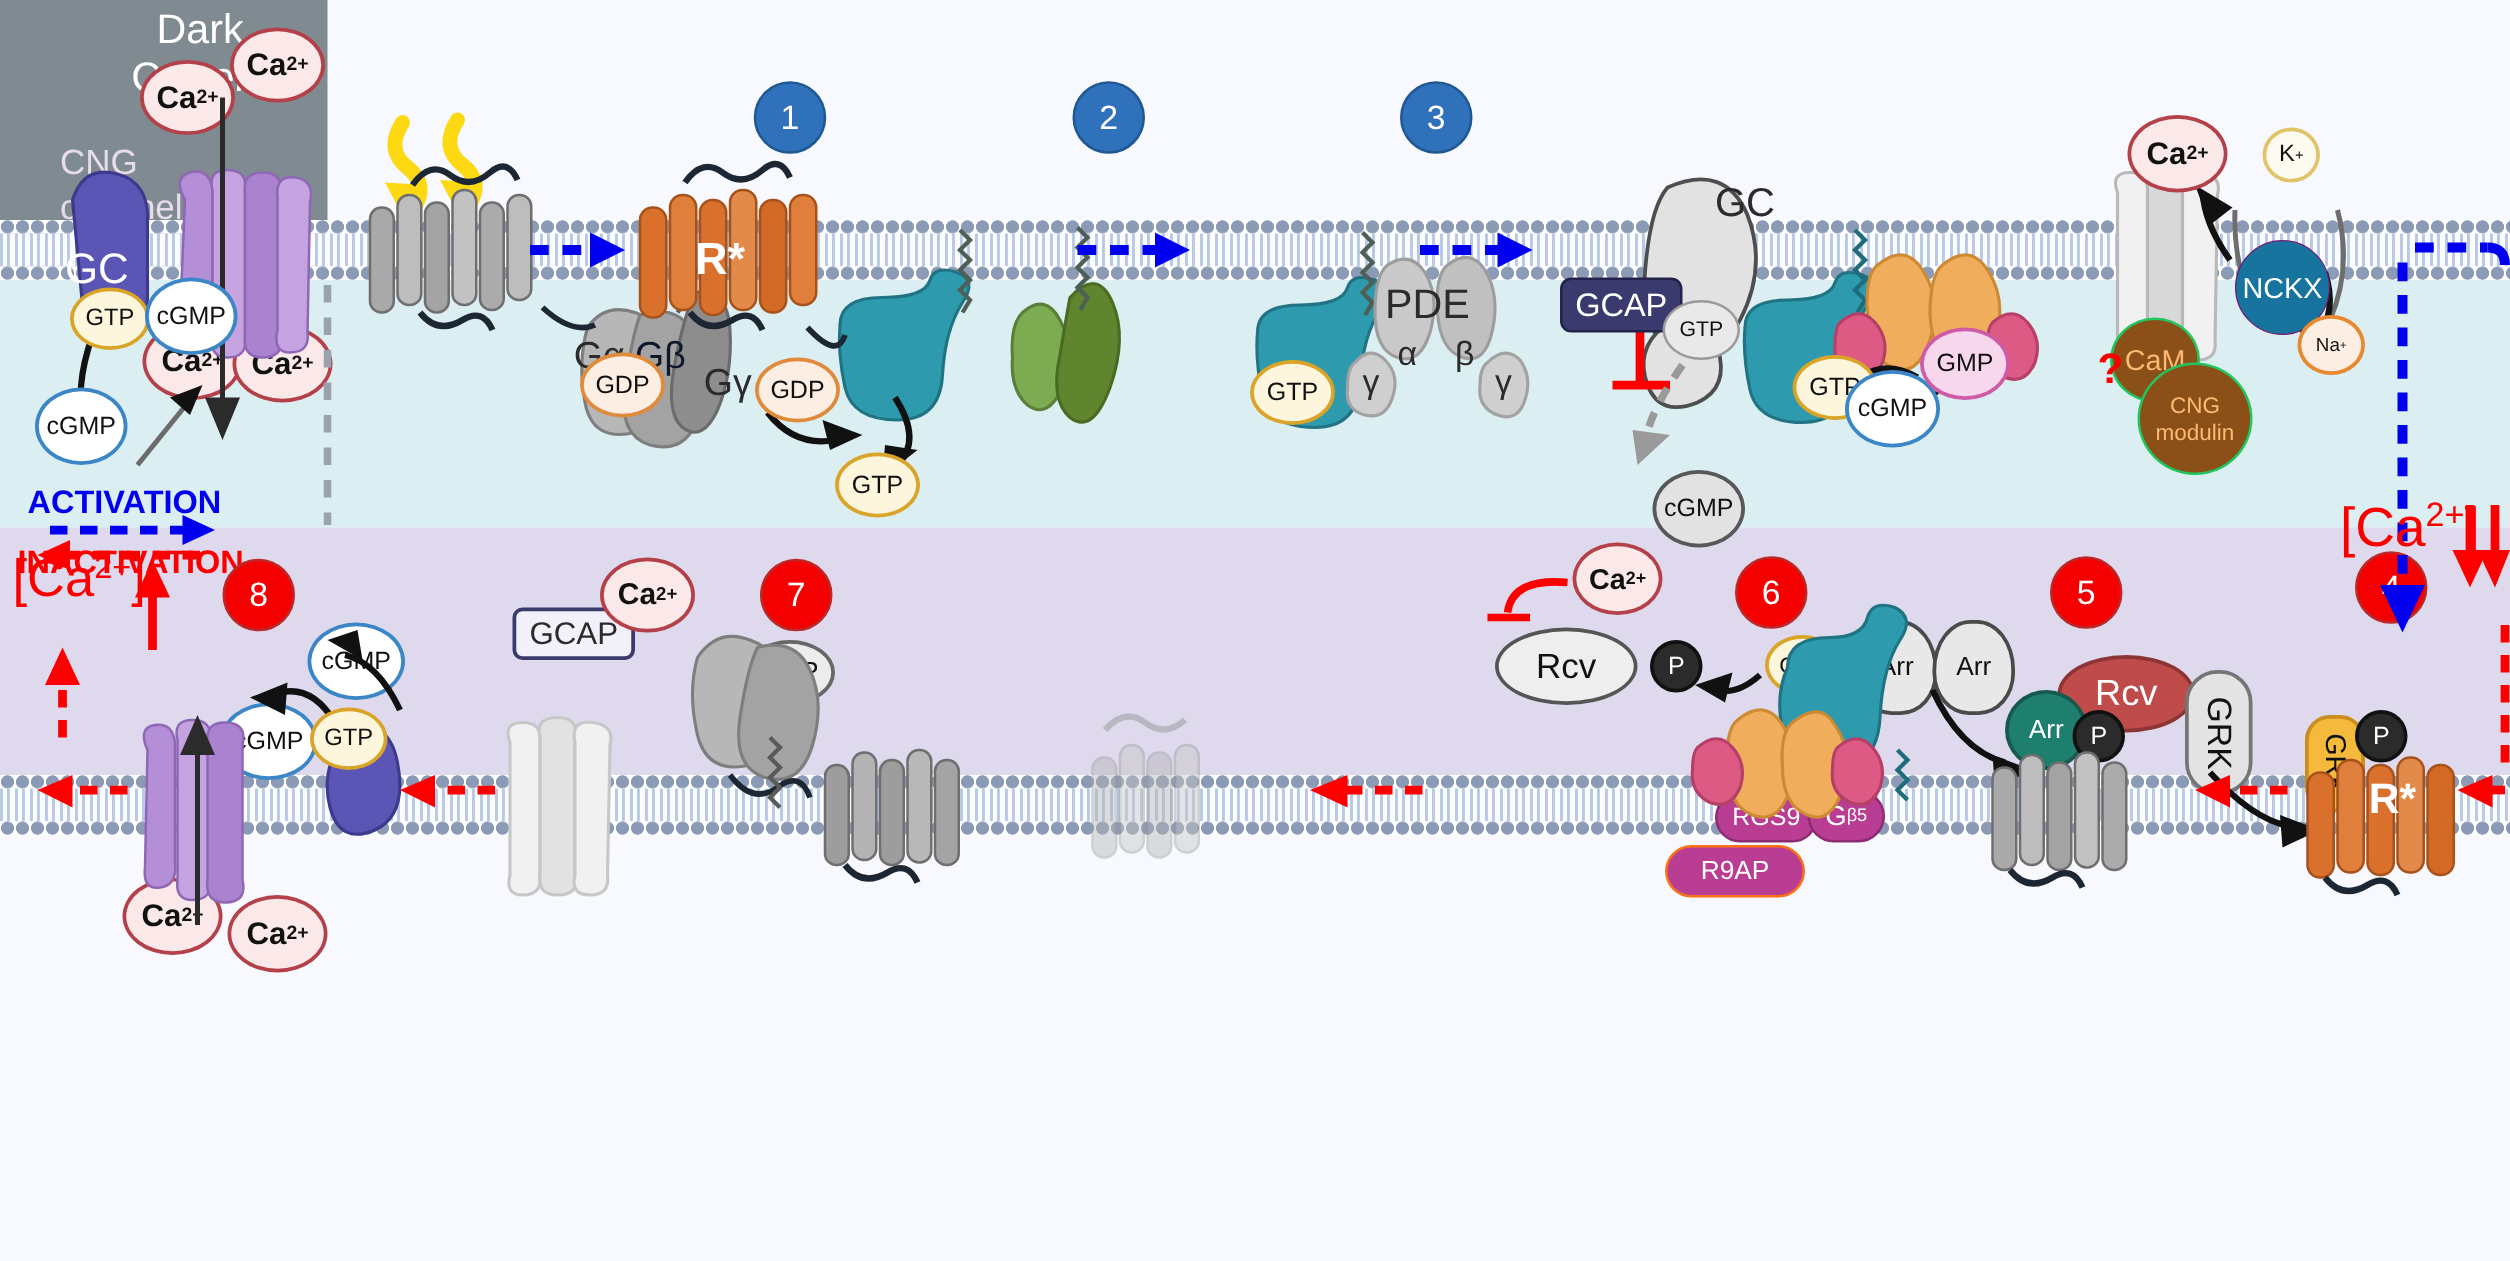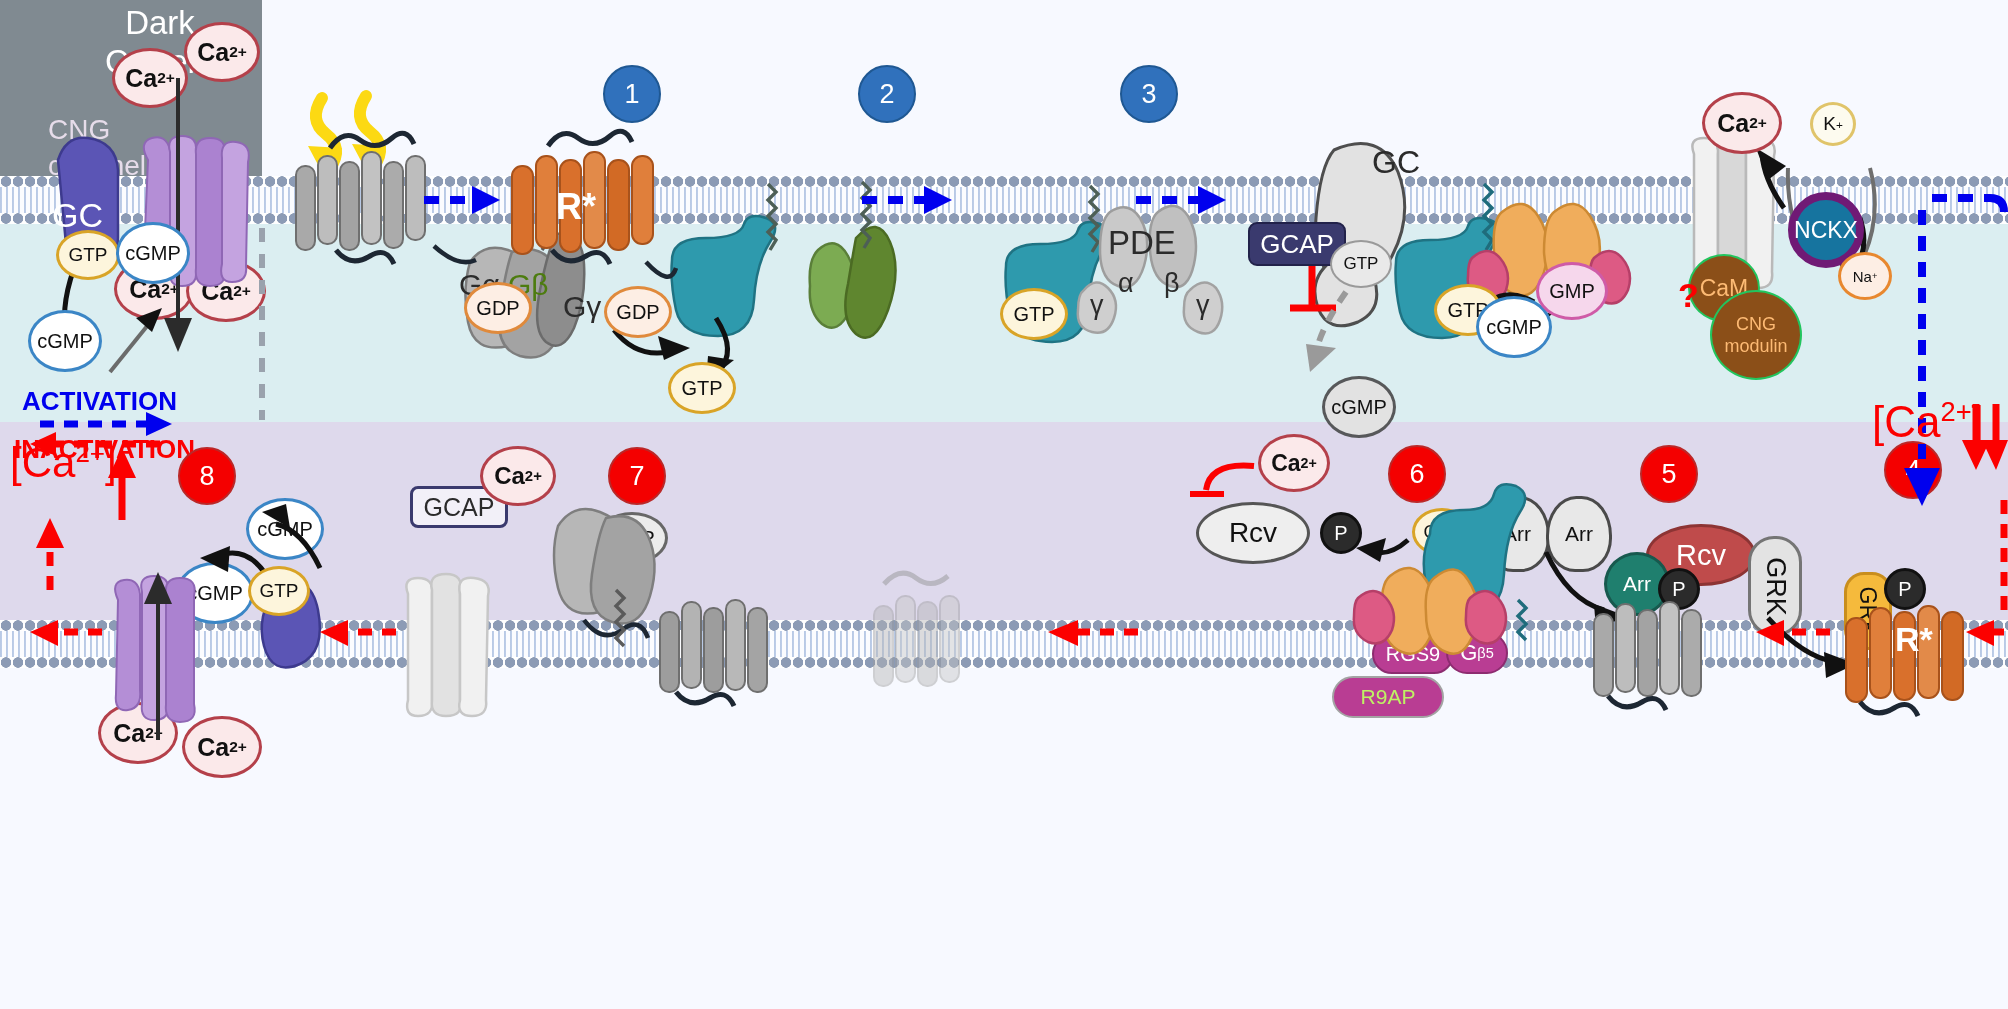--- a/index.html
+++ b/index.html
@@ -54,29 +54,29 @@
   .step{position:absolute;width:54px;height:54px;border-radius:50%;
         display:flex;align-items:center;justify-content:center;
         color:#fff;font-size:27px;}
   .step.blue{background:#3071bc;border:2px solid #1f5893;}
   .step.red{background:#f40000;border:2px solid #bb2828;}
 
   
   .blob{position:absolute;box-sizing:border-box;display:flex;
         align-items:center;justify-content:center;margin-top:24px;}
   .gcap{background:#3a3a6e;border:2px solid #22224a;border-radius:9px;color:#fff;}
-  .nckx{background:#16749f;border:8px solid #701a75;border-radius:50%;color:#fff;}
+  .nckx{background:#16749f;border:1px solid #701a75;border-radius:50%;color:#fff;}
   .cam{background:#8b4f18;border:2px solid #22c55e;border-radius:50%;color:#fdba74;}
   .rcv-red{background:#bf4b4b;border:3px solid #8d3434;border-radius:50%;color:#fff;}
   .rcv-grey{background:#eeeeee;border:3px solid #555;border-radius:50%;color:#111;}
   .grk{background:#e3e3e3;border:3px solid #757575;border-radius:26px;color:#111;}
   .grk-y{background:#f5ba3c;border:3px solid #c98e1d;border-radius:20px;color:#111;}
   .arr{background:#e8e8e8;border:3px solid #4a4a4a;border-radius:46% 46% 44% 44%/52% 52% 44% 44%;color:#111;}
   .rgs9{background:#b93d93;border:2px solid #8d2c70;border-radius:24px;color:#fff;}
-  .r9ap{background:#b93d93;border:2px solid #a3a3a3;border-radius:26px;color:#bef264;}
+  .r9ap{background:#b93d93;border:2px solid #f97316;border-radius:26px;color:#ffffff;}
 
   .redtxt{color:#fc0000;}
   .bluetxt{color:#0000ee;}
 </style>
 </head>
 <body>
 
 <div id="stage">
 
   <div class="band" id="band-extracell-top"></div>
@@ -265,21 +265,21 @@
     <path d="M1860 218 q10 30 -6 54" fill="none" stroke="#111" stroke-width="5"></path>
     <polygon points="1846,292 1870,266 1840,264" fill="#111"></polygon>
 
     <line x1="1932" y1="198" x2="1990" y2="198" stroke="#0000ee" stroke-width="8" stroke-dasharray="15 11"></line>
     <line x1="1922" y1="210" x2="1922" y2="478" stroke="#0000ee" stroke-width="8" stroke-dasharray="15 11"></line>
     <polygon points="1922,506 1904,468 1940,468" fill="#0000ee"></polygon>
     <path d="M1990 198 q14 0 14 14" fill="none" stroke="#0000ee" stroke-width="8"></path>
   </svg>
 
   <div class="lbl" style="left:459px;top:268px;font-size:30px;color:#2b2b2b">Gα</div>
-  <div class="lbl" style="left:508px;top:268px;font-size:30px;color:#4d7c0f">Gβ</div>
+  <div class="lbl" style="left:508px;top:268px;font-size:30px;color:#0f172a">Gβ</div>
   <div class="lbl" style="left:563px;top:290px;font-size:30px;color:#2b2b2b">Gγ</div>
   <div class="mol gdp" style="left:464px;top:282px;width:68px;height:52px;font-size:20px">GDP</div>
 
   <div class="lbl" style="left:556px;top:186px;font-size:36px;font-weight:bold;color:#fff">R*</div>
 
   <div class="mol gdp" style="left:604px;top:286px;width:68px;height:52px;font-size:20px">GDP</div>
   <div class="mol gtp" style="left:668px;top:362px;width:68px;height:52px;font-size:20px">GTP</div>
 
   <div class="mol gtp" style="left:1000px;top:288px;width:68px;height:52px;font-size:20px">GTP</div>
 

